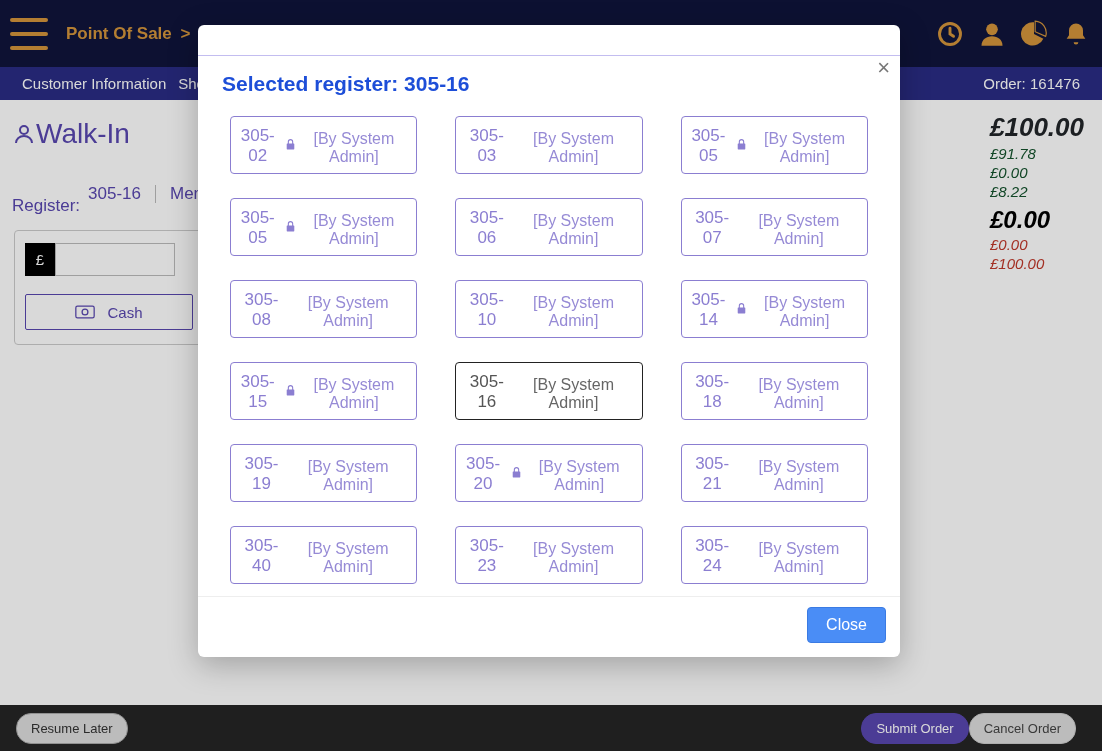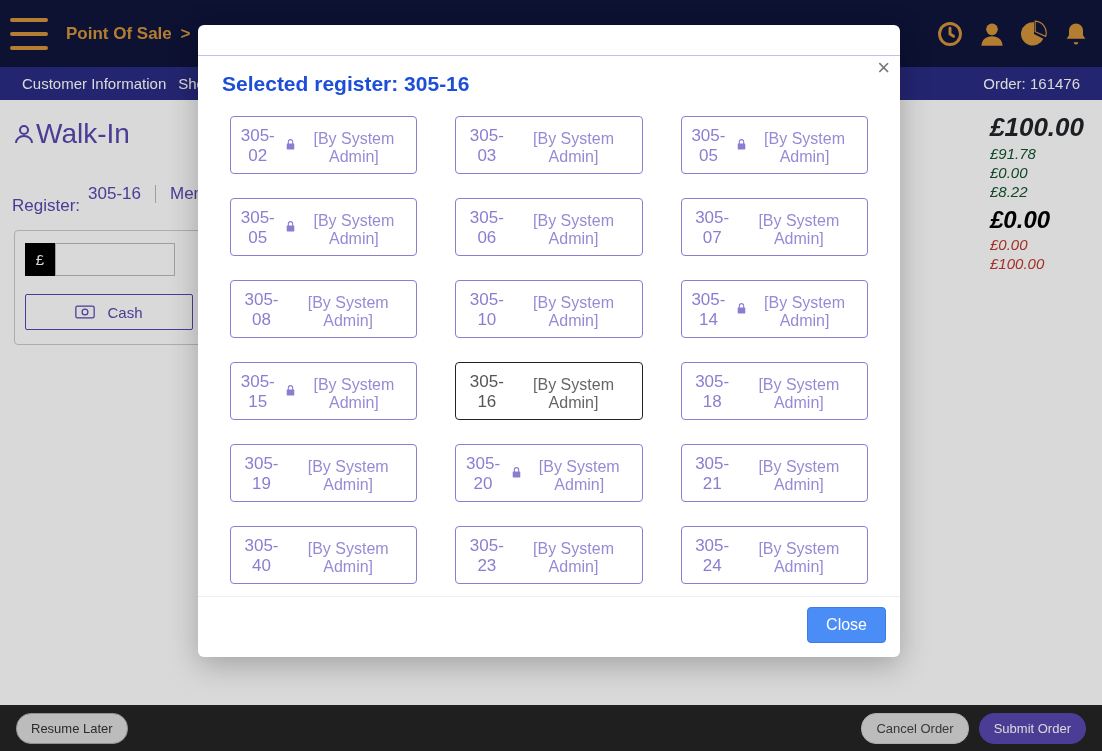--- a/index.html
+++ b/index.html
@@ -243,22 +243,22 @@
           <circle cx="12" cy="8" r="3.5" fill="none" stroke="#5947b0" stroke-width="1.5"></circle>
         </svg>
       <span>Cash</span>
     </button>
   </div>
 </div>
 
 <div class="footer">
   <button class="btn btn-outline-light">Resume Later</button>
   <div class="spacer"></div>
+  <button class="btn btn-submit">Submit Order</button>
   <button class="btn btn-cancel">Cancel Order</button>
-  <button class="btn btn-submit">Submit Order</button>
 </div>
 
 <div class="scrim">
   <div class="modal">
     <div class="modal-header">
       <div class="close-x">×</div>
     </div>
     <div class="modal-body-wrap">
       <div class="modal-body">
         <div class="sel-line">

